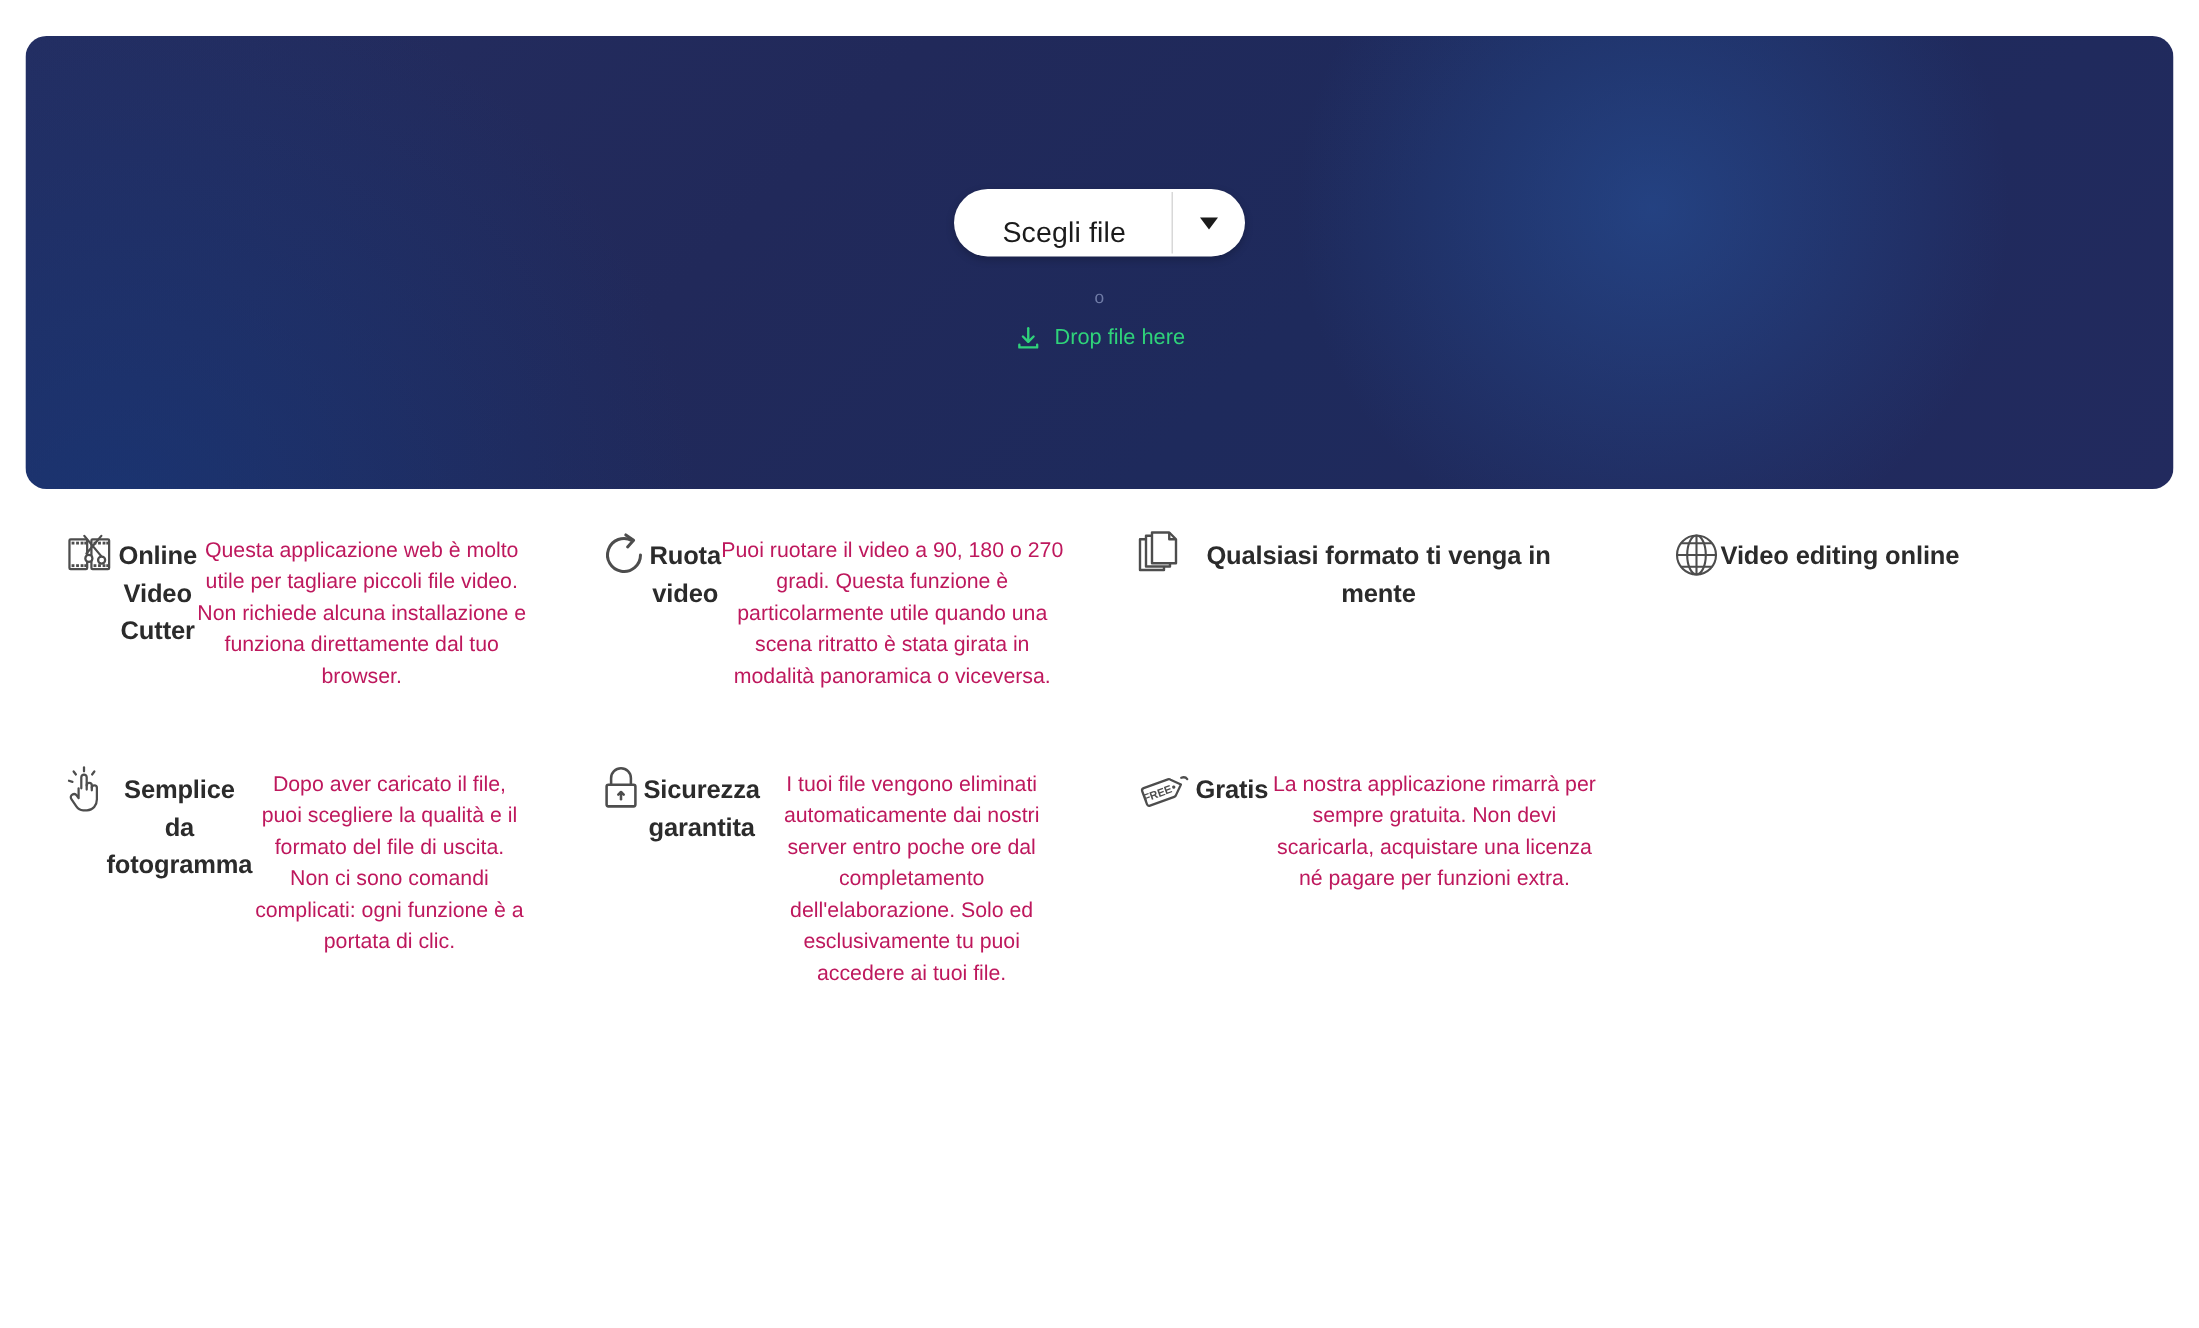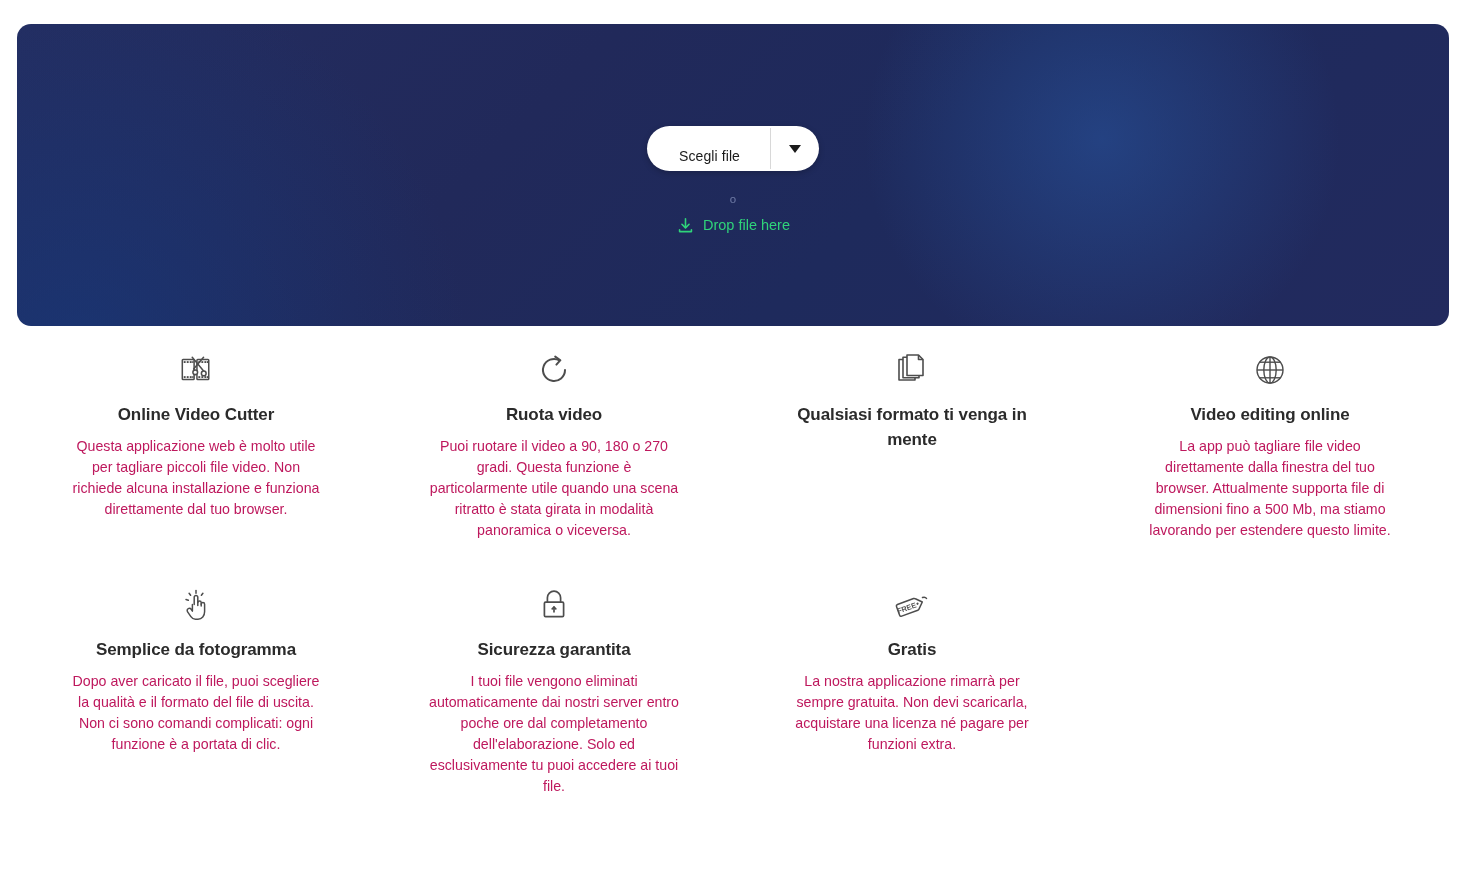--- a/index.html
+++ b/index.html
@@ -52,21 +52,21 @@
     border-radius: 24px;
     height: 45px;
     box-shadow: 0 2px 6px rgba(0,0,0,0.22);
     overflow: hidden;
   }
   .choose-btn {
     display: flex;
     align-items: center;
     justify-content: center;
     padding: 14px 30px 0 32px;
-    font-size: 14px;
+    font-size: 19px;
     color: #1b1b1b;
     letter-spacing: 0.1px;
     cursor: pointer;
     background: transparent;
     border: none;
     font-family: "Liberation Sans", sans-serif;
     white-space: nowrap;
   }
   .choose-divider {
     width: 1px;
@@ -113,22 +113,22 @@
     top: 348px;
     width: 1432px;
     display: grid;
     grid-template-columns: repeat(4, 1fr);
     row-gap: 42px;
   }
   .feature {
     padding: 0 24px;
     text-align: center;
     display: flex;
-    flex-direction: column;
-    align-items: center;
+    flex-direction: row;
+    align-items: flex-start;
   }
   .feature-icon {
     height: 44px;
     display: flex;
     align-items: center;
     justify-content: center;
     color: #4d4d4d;
   }
   .feature-icon svg { display: block; }
   .feature-title {
@@ -244,21 +244,20 @@
         <svg width="32" height="32" viewBox="0 0 32 32" fill="none" stroke="#4d4d4d" stroke-width="1.4">
           <circle cx="16" cy="16" r="13"></circle>
           <ellipse cx="16" cy="16" rx="6.2" ry="13"></ellipse>
           <path d="M3 16h26"></path>
           <path d="M5.4 8.2h21.2"></path>
           <path d="M5.4 23.8h21.2"></path>
           <path d="M16 3v26"></path>
         </svg>
       </div>
       <div class="feature-title">Video editing online</div>
-      <div class="feature-desc">La app può tagliare file video direttamente dalla finestra del tuo browser. Attualmente supporta file di dimensioni fino a 500 Mb, ma stiamo lavorando per estendere questo limite.</div>
     </div>
 
     <div class="feature">
       <div class="feature-icon">
         <svg width="30" height="34" viewBox="0 0 30 34" fill="none" stroke="#4d4d4d" stroke-width="1.5" stroke-linecap="round" stroke-linejoin="round">
           <path d="M13.2 16.5V9.2a1.8 1.8 0 1 1 3.6 0v8.2"></path>
           <path d="M16.8 14.6a1.7 1.7 0 0 1 3.4 0v3.3"></path>
           <path d="M20.2 16.2a1.7 1.7 0 0 1 3.4 0v7.6c0 4-2.6 7.4-6.6 7.4h-2.6c-2.3 0-3.4-1-4.5-2.6l-3.3-4.8c-.8-1.2-.4-2.5.7-3.1 1-.6 2.2-.3 2.9.7l1.2 1.7V16.5"></path>
           <path d="M15 5.2V2.6"></path>
           <path d="M9.6 7.3L8.1 5.3"></path>

